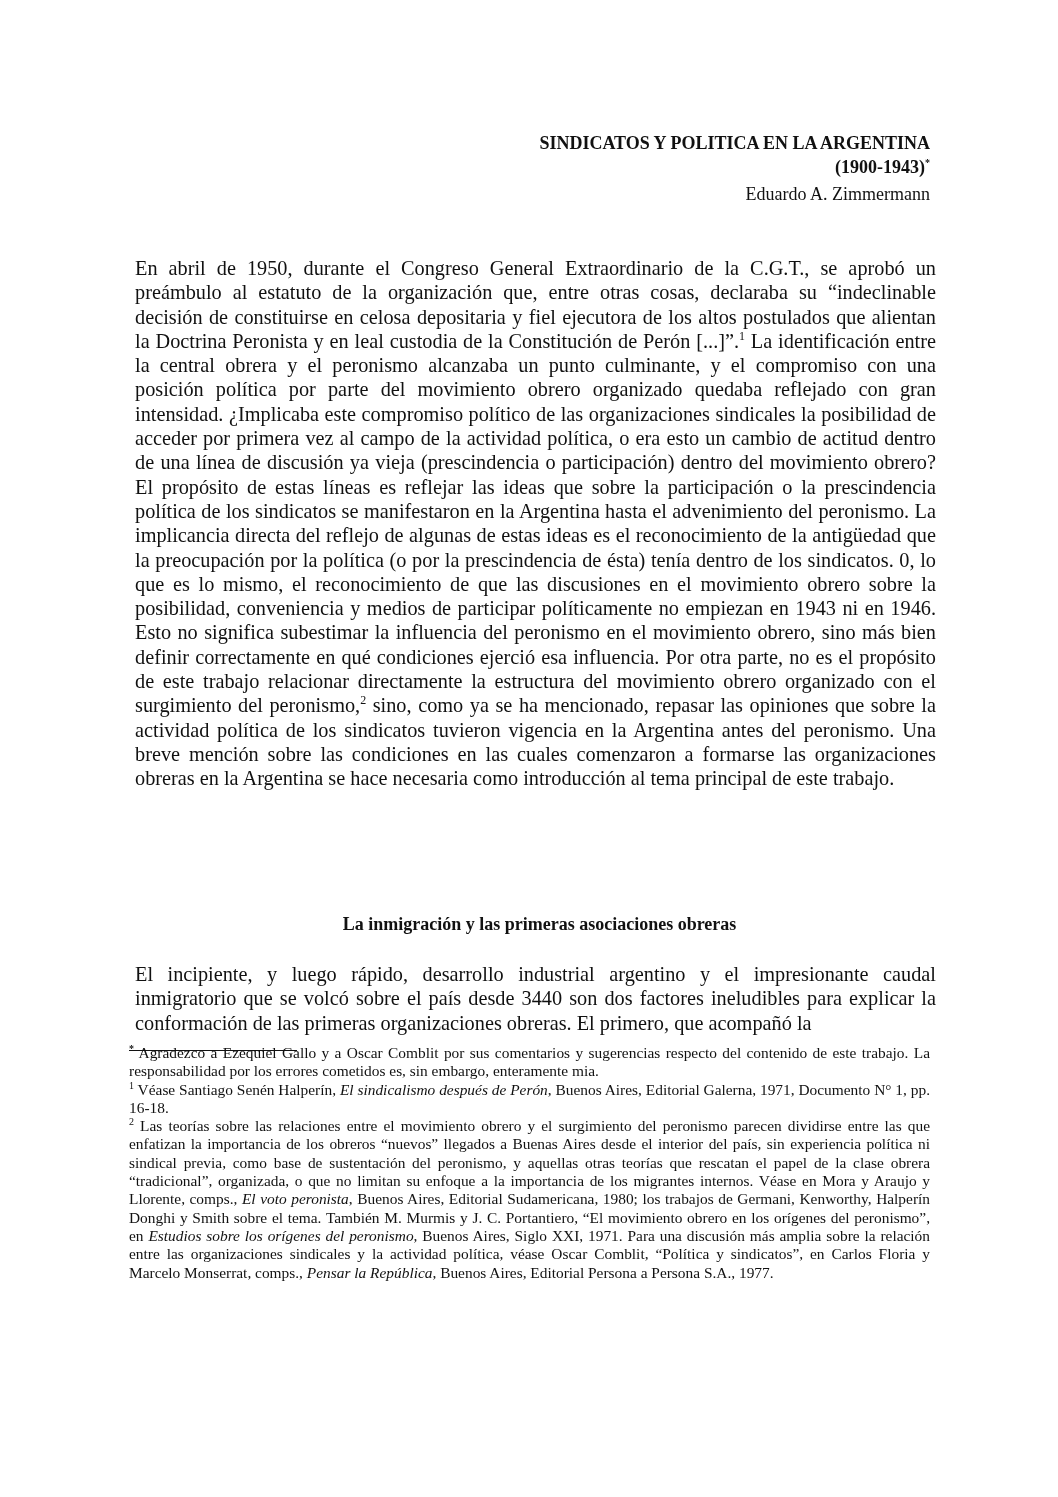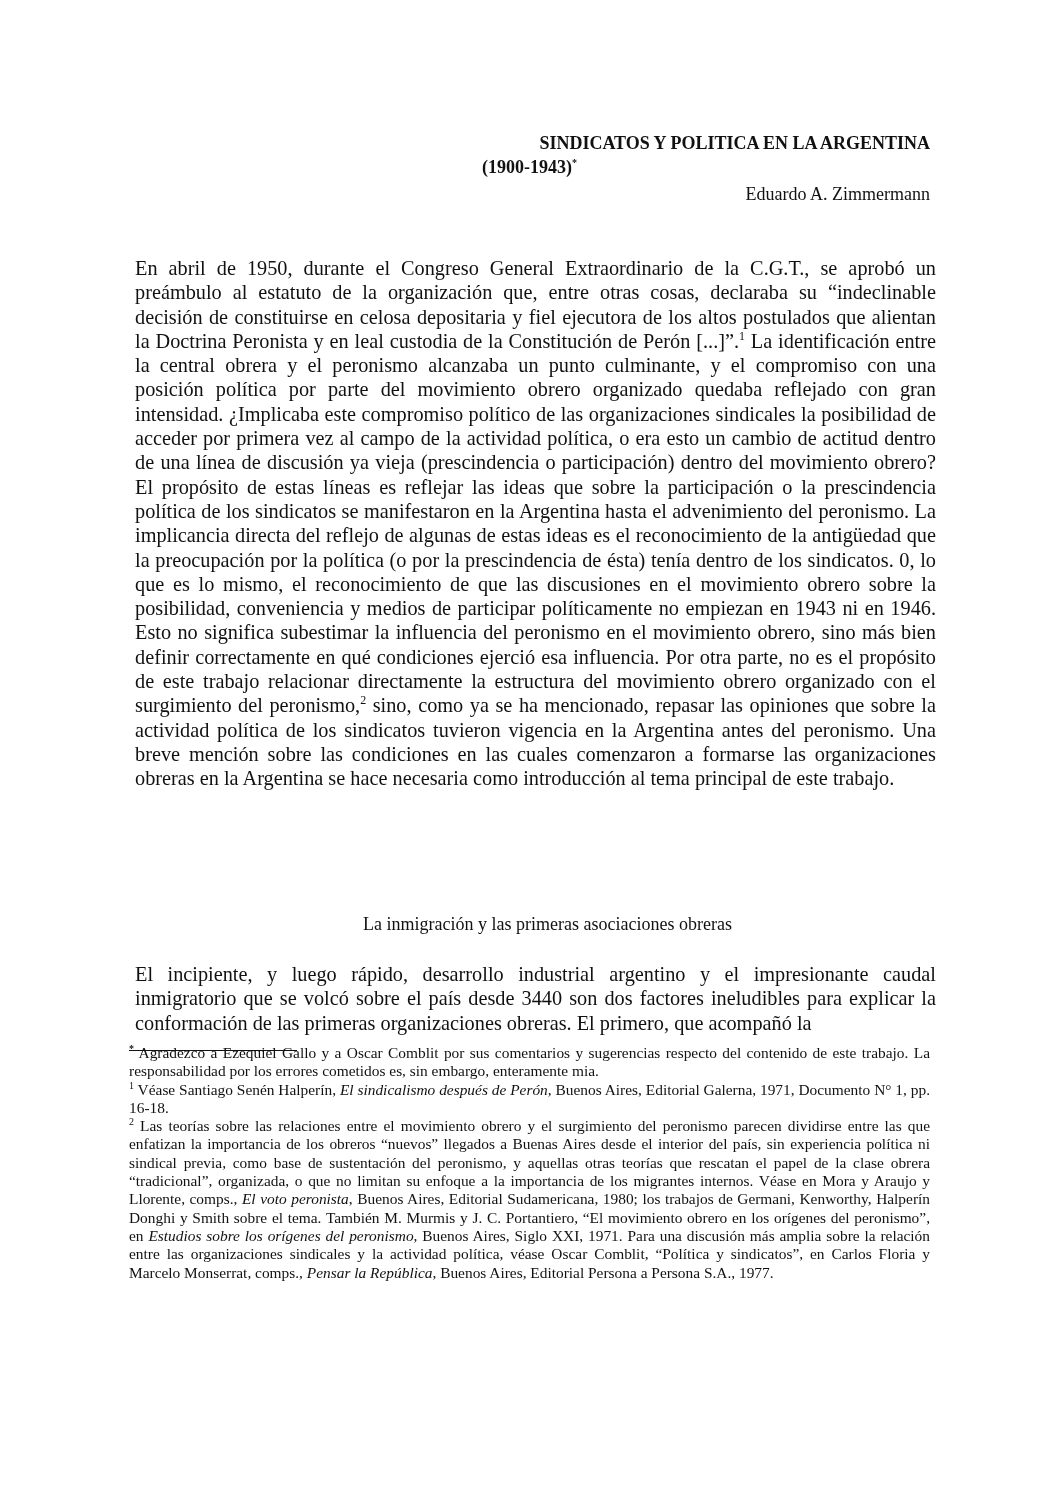--- a/index.html
+++ b/index.html
@@ -1,26 +1,26 @@
 <!DOCTYPE html>
 <html><head>
 <meta charset="utf-8">
 <style>
   html, body { margin: 0; padding: 0; background: #ffffff; }
   body { width: 1058px; height: 1497px; position: relative; overflow: hidden; color: #111; font-family: "Liberation Serif", "DejaVu Serif", serif; }
   .page { position: absolute; left: 129px; top: 0; width: 801px; }
   .title { position: absolute; top: 131px; left: 0; width: 801px; text-align: right; font-weight: bold; font-size: 18px; line-height: 24px; }
-  .subtitle { position: absolute; top: 155px; left: 0; width: 801px; text-align: center; font-weight: bold; font-size: 18px; line-height: 24px; }
+  .subtitle { position: absolute; top: 155px; left: 0; width: 801px; text-align: right; font-weight: bold; font-size: 18px; line-height: 24px; }
   .subtitle sup { font-size: 10px; vertical-align: super; line-height: 0; }
   .author { position: absolute; top: 182px; right: 0; font-size: 18px; line-height: 24px; }
   .body-text { position: absolute; left: 6px; width: 801px; text-align: justify; font-size: 20.3px; line-height: 24.3px; }
   .p1 { top: 256px; }
   .p2 { top: 962px; }
   .body-text sup { font-size: 12px; vertical-align: super; line-height: 0; }
-  .section-heading { position: absolute; top: 912px; left: 18px; width: 801px; text-align: center; font-weight: normal; font-size: 18px; line-height: 24px; }
+  .section-heading { position: absolute; top: 912px; left: 10px; width: 801px; text-align: center; font-weight: bold; font-size: 18px; line-height: 24px; }
   .fn-rule { position: absolute; top: 1050px; left: 0; width: 168px; height: 1px; background: #111; }
   .footnotes { position: absolute; top: 1044px; left: 0; width: 801px; font-size: 15.4px; line-height: 18.3px; text-align: justify; }
   .footnote { margin: 0; }
   .fn-mark { font-size: 10px; vertical-align: super; line-height: 0; }
   .fn-mark.star { font-weight: bold; }
   i { }
 </style>
 </head>
 <body>
 

